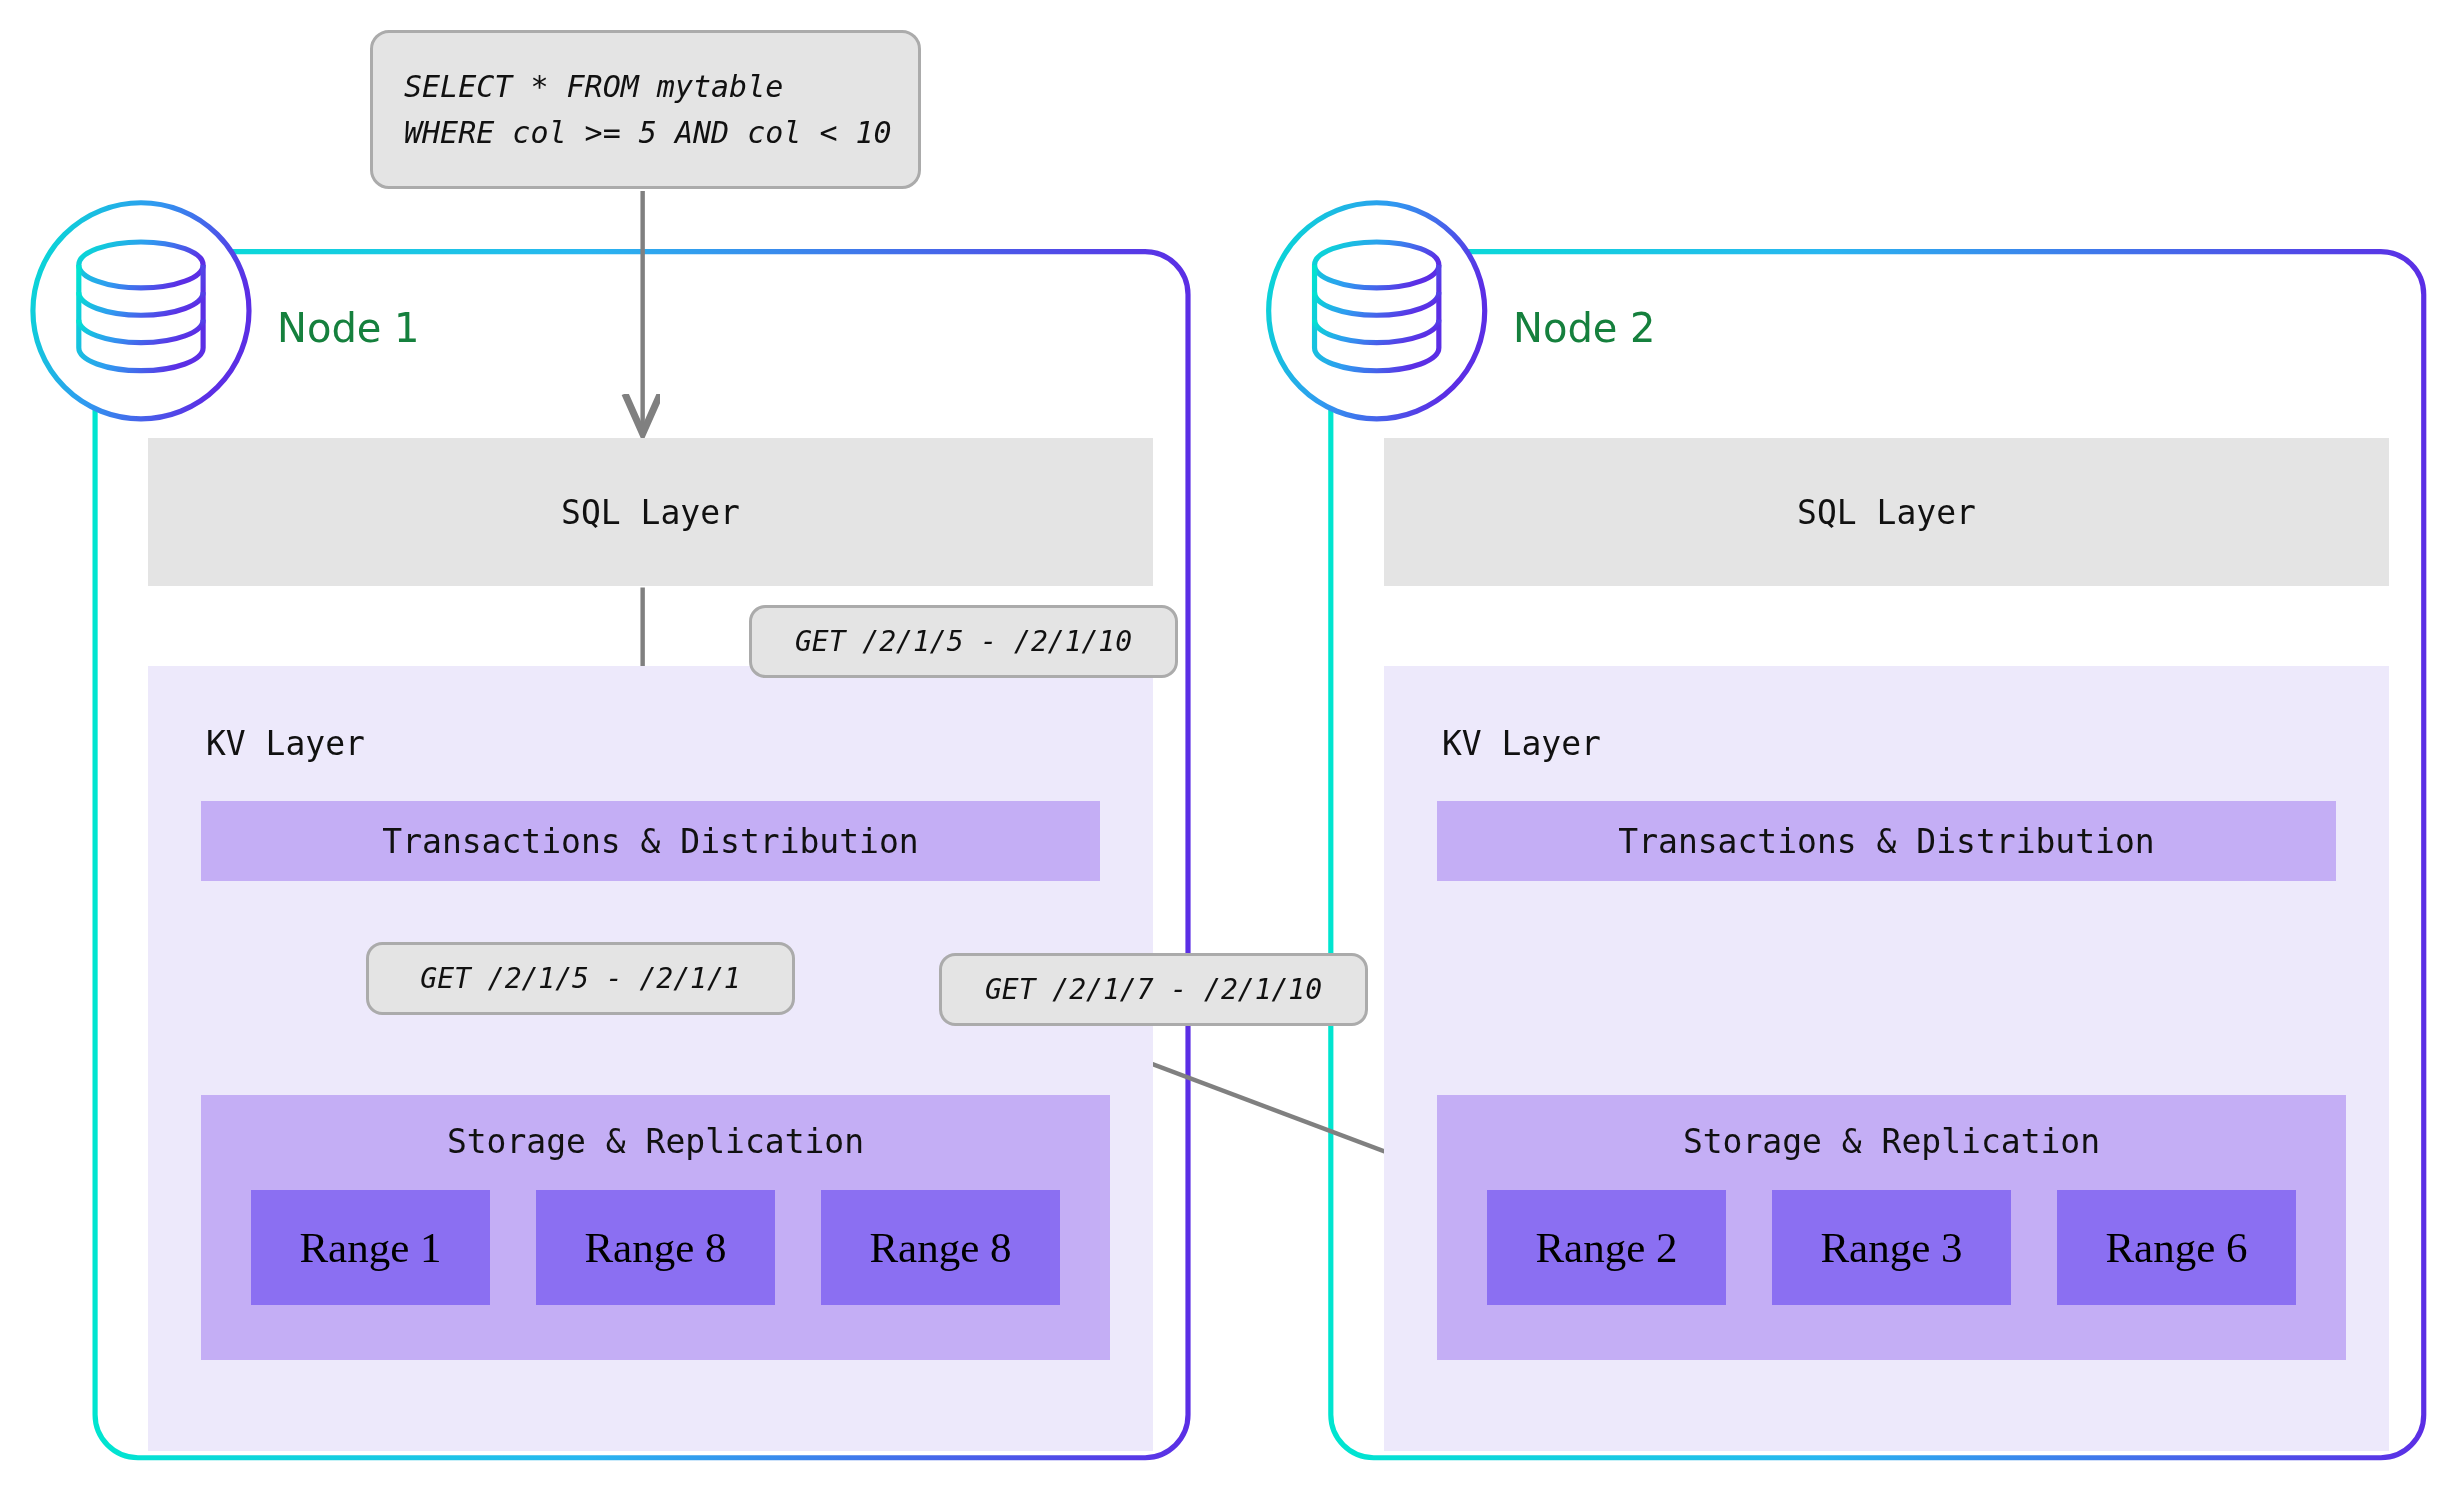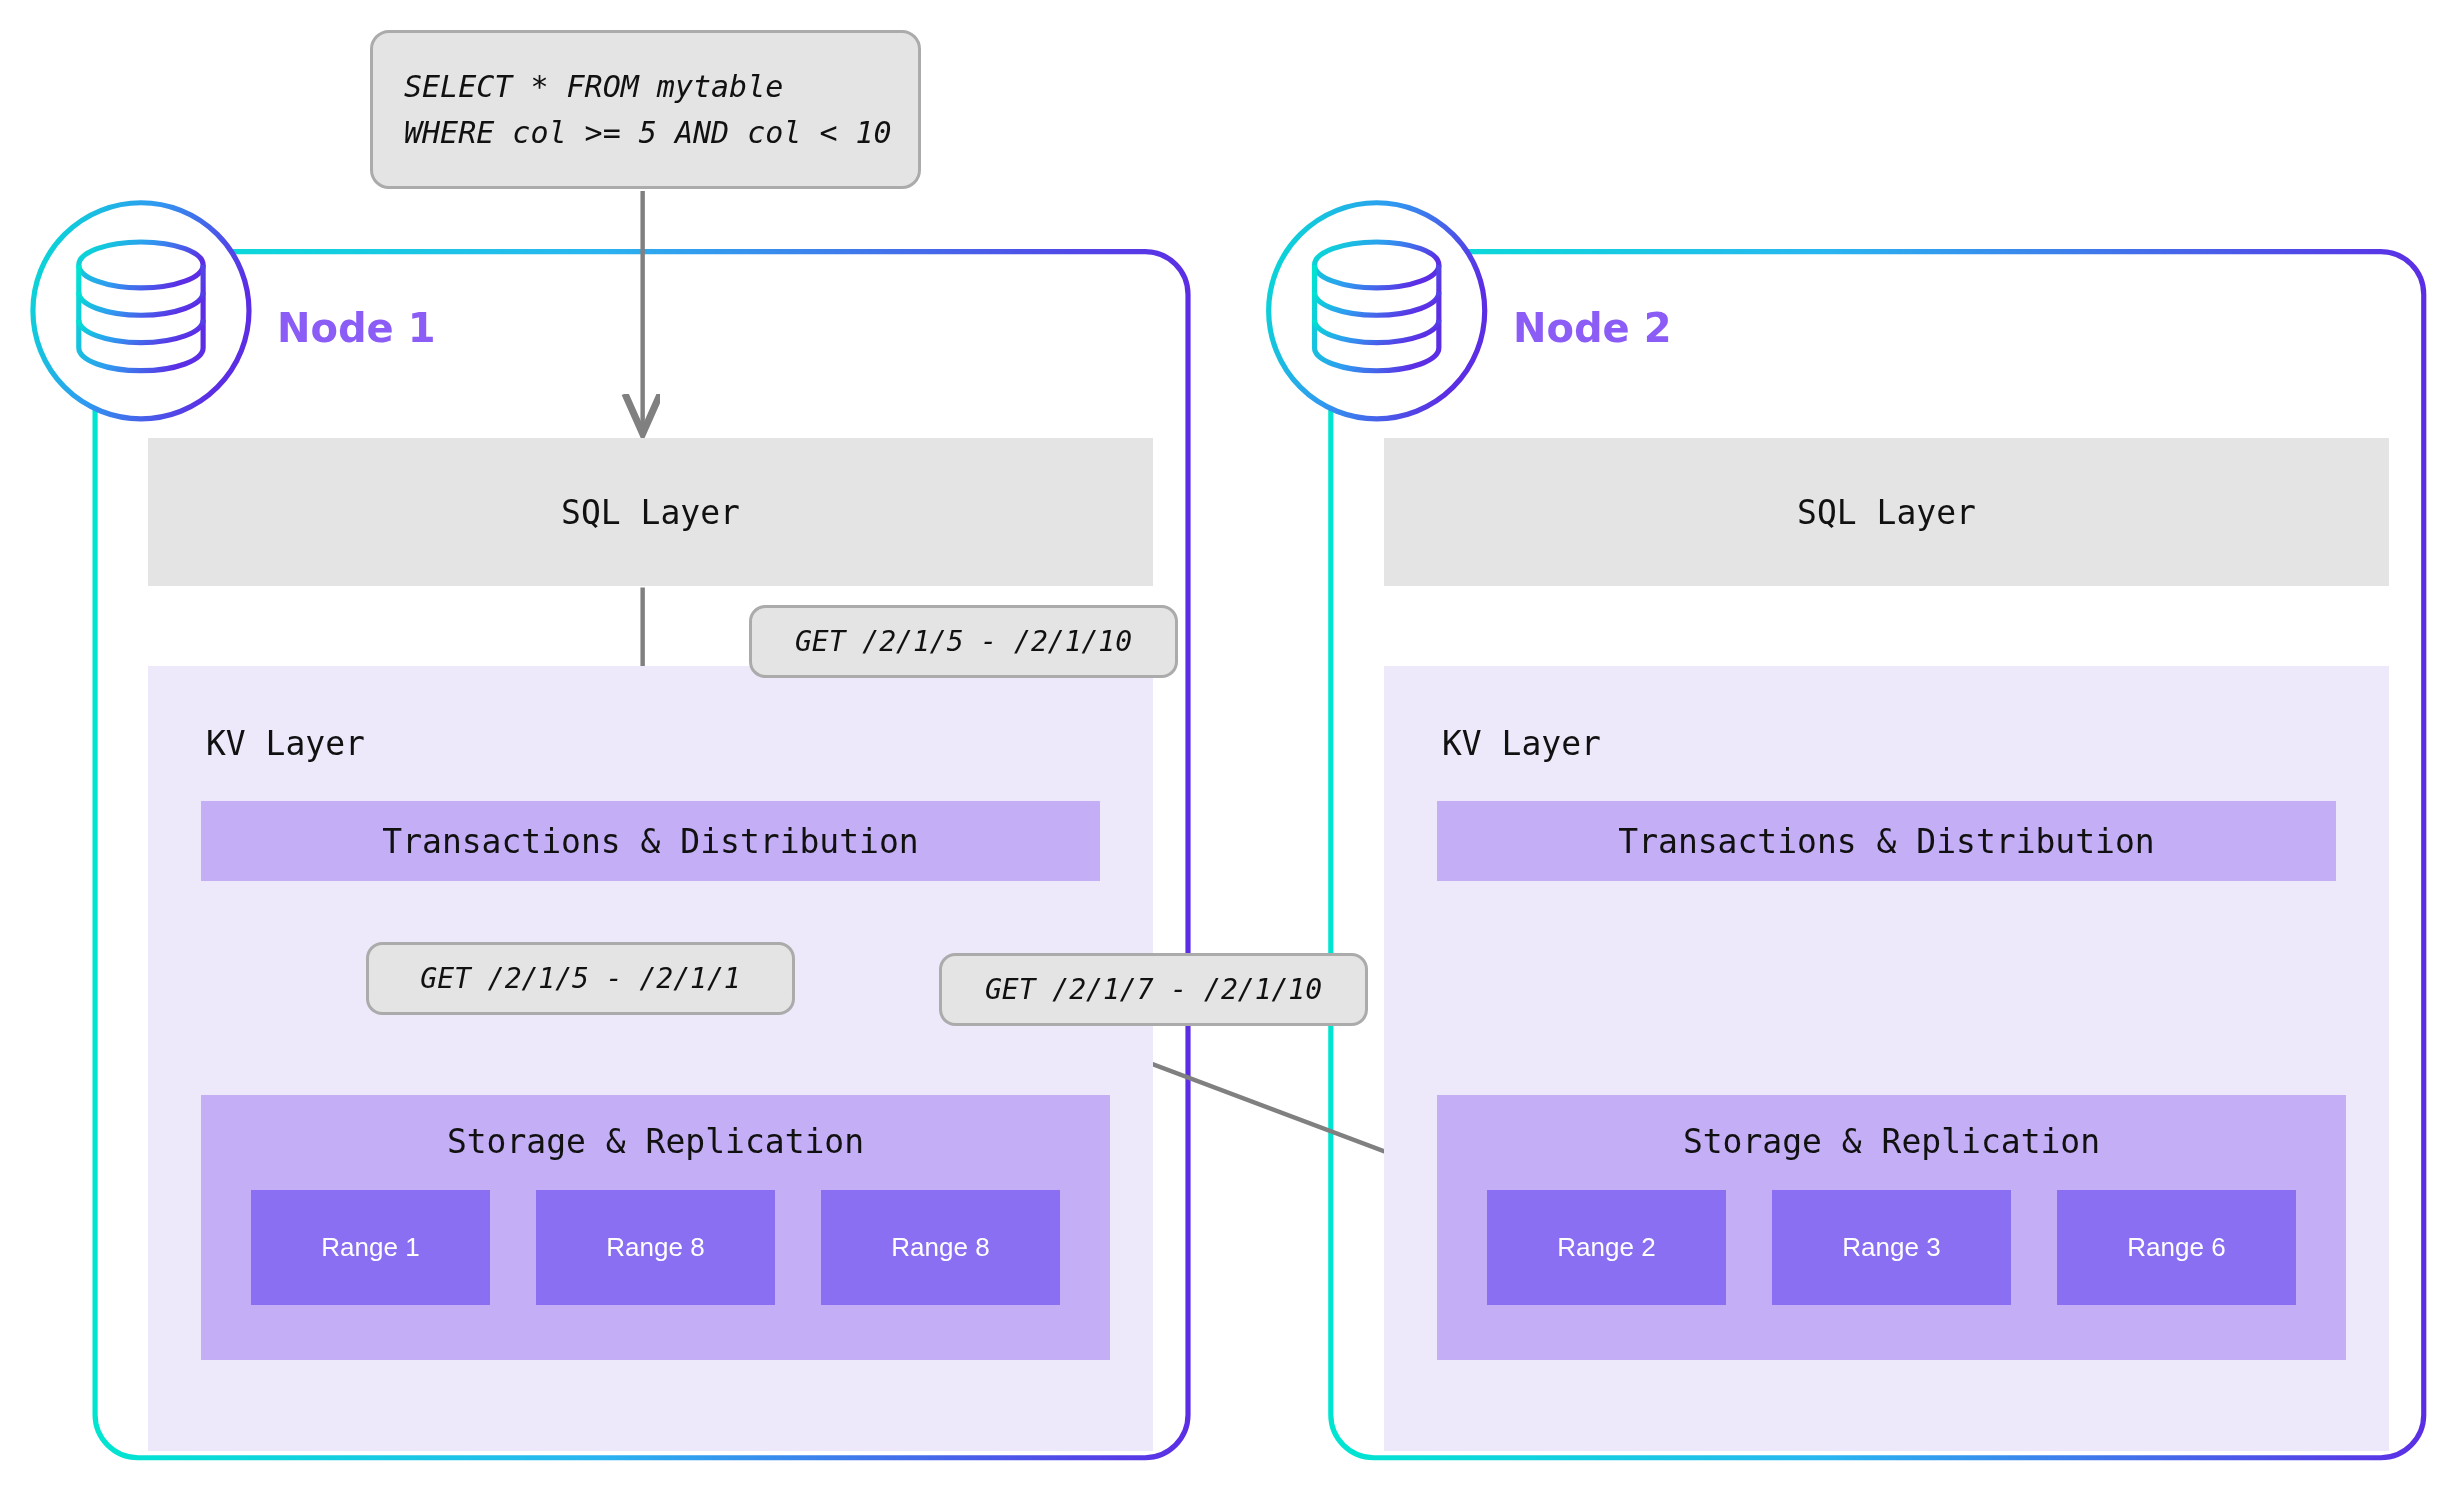--- a/index.html
+++ b/index.html
@@ -30,23 +30,23 @@
     font-size: 30px;
     line-height: 46px;
     color: #111111;
     white-space: pre;
   }
 
   
   .node-title {
     position: absolute;
     font-family: "DejaVu Sans", sans-serif;
-    font-weight: bold;
+    font-weight: normal;
     font-size: 40px;
-    color: #8b5cf6;
+    color: #15803d;
     white-space: pre;
   }
   #node1-title { left: 277px; top: 305px; }
   #node2-title { left: 1513px; top: 305px; }
 
   
   .sql-layer {
     position: absolute;
     height: 148px;
     background: #E4E4E4;
@@ -92,22 +92,22 @@
   .range-row {
     position: absolute; left: 50px; right: 50px; top: 95px;
     display: flex; gap: 46px;
   }
   .range-box {
     flex: 1 1 0; height: 115px;
     background: #8B6FF2;
     display: flex; align-items: center; justify-content: center;
   }
   .range-label {
-    font-family: Liberation Sans, sans-serif;
-    font-size: 26px; color: #ffffff; white-space: pre;
+    font-family: Liberation Serif, serif;
+    font-size: 43px; color: #000000; white-space: pre;
   }
 
   
   .get-bubble {
     position: absolute;
     background: #E4E4E4;
     border: 3px solid #ABABAB;
     border-radius: 16.3px;
     display: flex; align-items: center; justify-content: center;
     padding: 0 19px;

